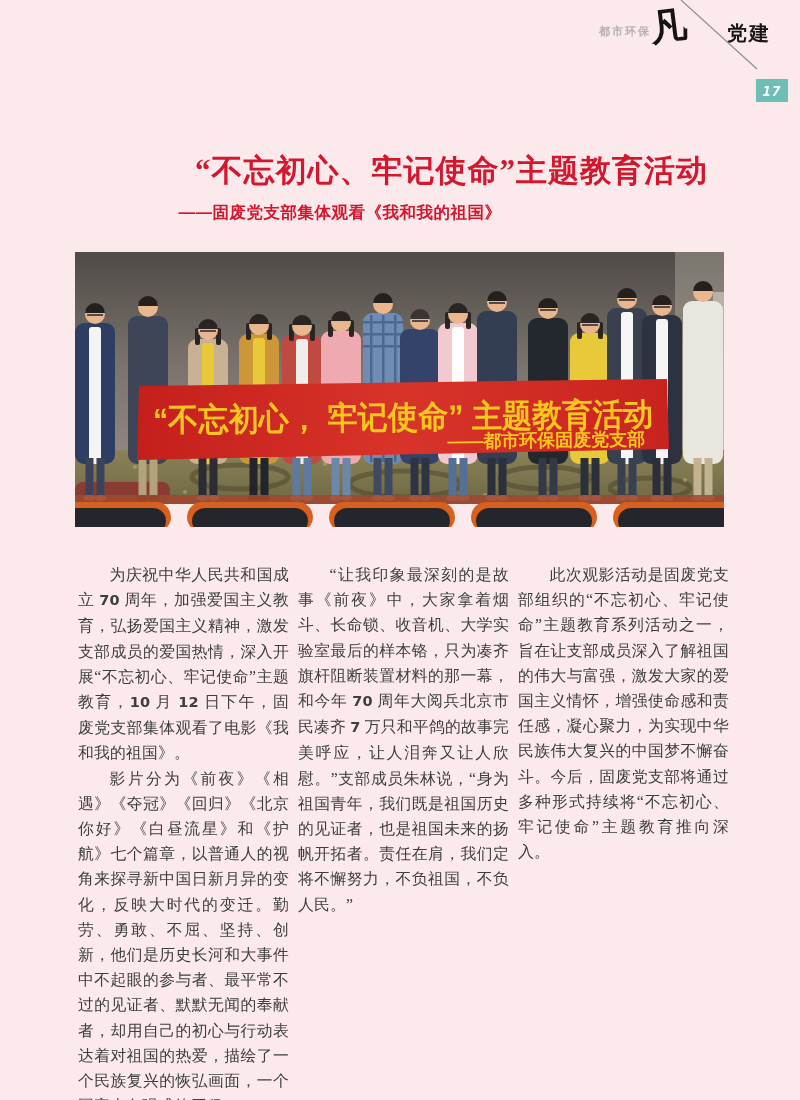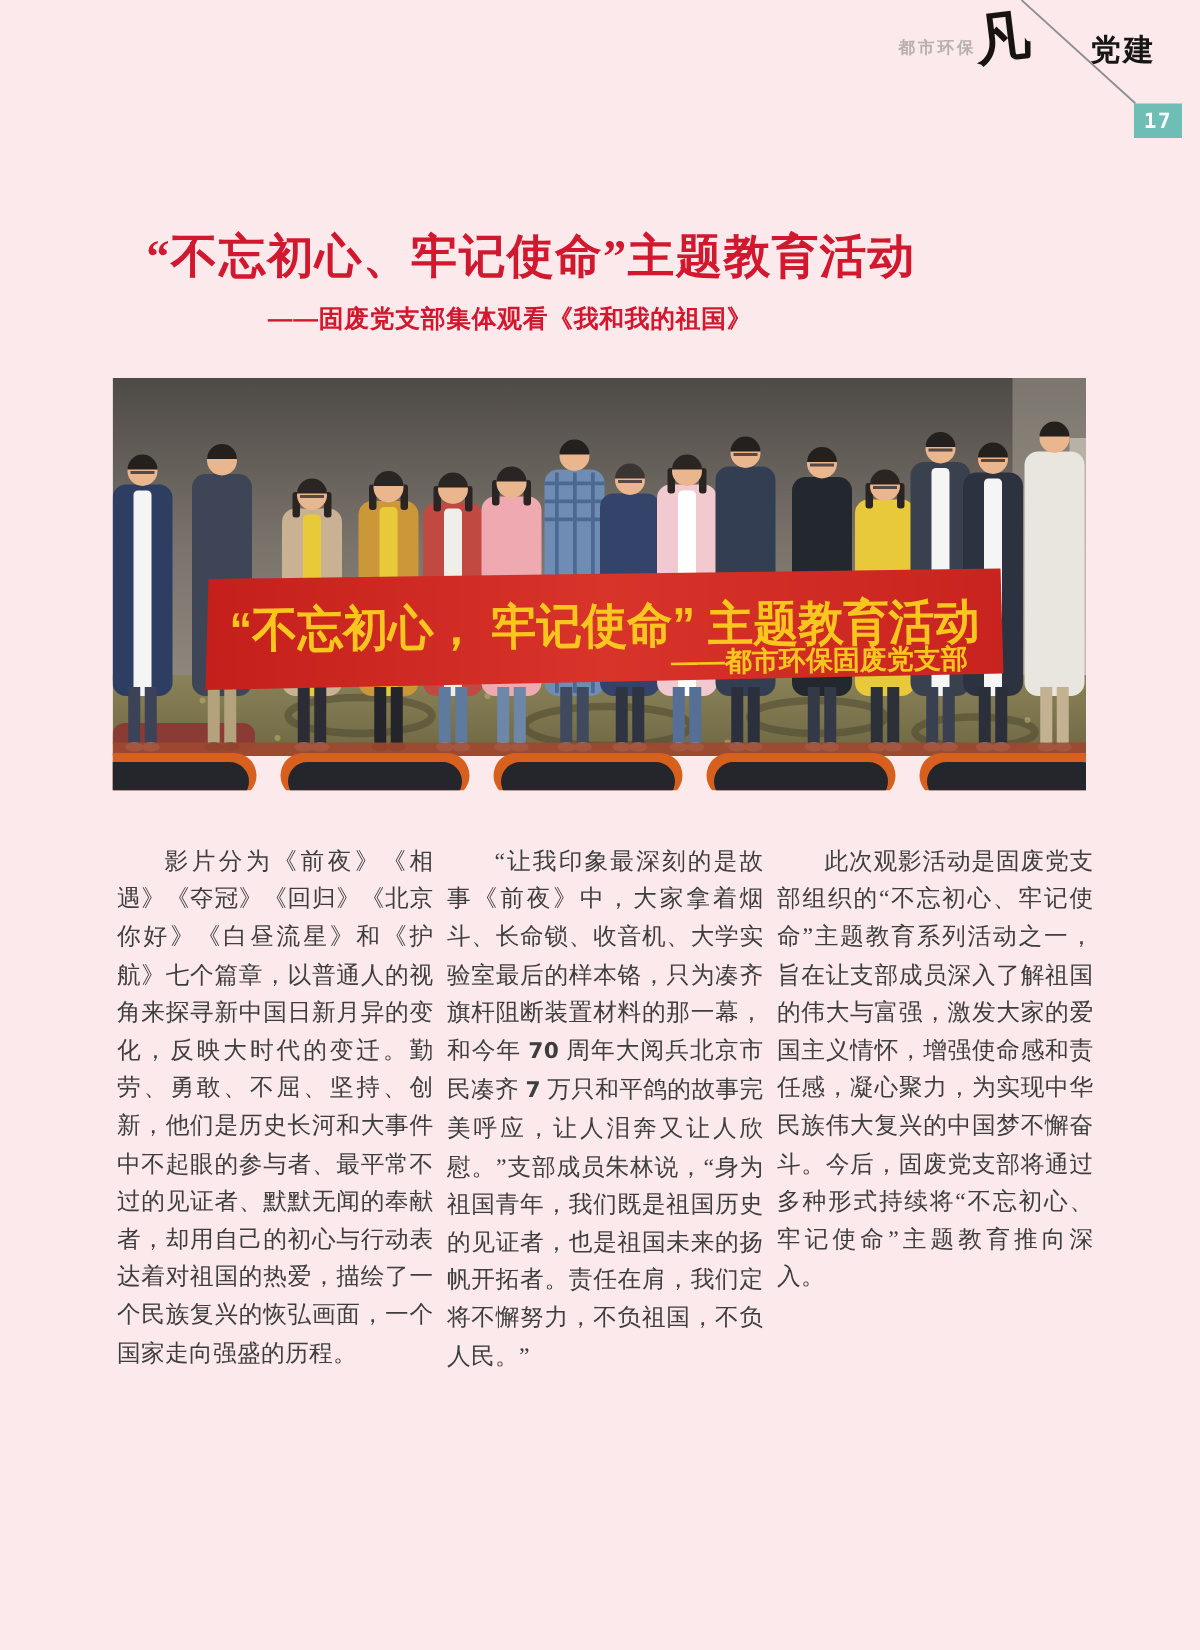--- a/index.html
+++ b/index.html
@@ -4,26 +4,26 @@
 <style>
   html,body{margin:0;padding:0;}
   body{width:800px;height:1100px;background:#fbe9eb;font-family:"Liberation Sans",sans-serif;overflow:hidden;}
   .page{position:relative;width:800px;height:1100px;background:#fbe9eb;}
 
   
   .brand{position:absolute;left:599px;top:24px;font-size:11px;letter-spacing:2px;color:#b6b0ae;font-weight:bold;font-family:"Liberation Sans",sans-serif;}
   .logo{position:absolute;left:650px;top:8px;font-size:37px;line-height:1;font-weight:bold;color:#161310;transform:rotate(-7deg);font-family:"Liberation Serif",serif;}
   .section{position:absolute;left:727px;top:20px;font-size:20px;font-weight:bold;letter-spacing:2px;color:#161616;font-family:"Liberation Sans",sans-serif;}
   .diag{position:absolute;left:680px;top:0;}
-  .pagenum{position:absolute;left:756px;top:69px;width:32px;height:23px;background:#6fbeb6;color:#ffffff;
-           display:flex;align-items:center;justify-content:center;font-size:14px;font-weight:bold;
+  .pagenum{position:absolute;left:756px;top:79px;width:32px;height:23px;background:#6fbeb6;color:#ffffff;
+           display:flex;align-items:center;justify-content:center;font-size:14px;font-style:italic;font-weight:bold;
            letter-spacing:1px;font-family:"DejaVu Sans Mono",monospace;}
 
   
-  h1.title{position:absolute;top:150px;left:0;width:708px;margin:0;text-align:center;
+  h1.title{position:absolute;top:150px;left:0;width:708px;margin:0;text-align:right;
      font-family:"Liberation Serif",serif;font-weight:bold;font-size:31px;letter-spacing:1px;color:#d2182f;}
   h2.subtitle{position:absolute;top:202px;left:0;width:680px;margin:0;text-align:center;
      font-family:"Liberation Sans",sans-serif;font-weight:bold;font-size:16.5px;letter-spacing:.5px;color:#d2182f;}
 
   
   figure.photo{position:absolute;left:75px;top:252px;width:649px;height:275px;margin:0;overflow:hidden;}
   figure.photo svg{display:block;}
   .banner-main{font-family:"Liberation Sans",sans-serif;font-weight:bold;fill:#f8c61e;}
   .banner-sub{font-family:"Liberation Sans",sans-serif;font-weight:bold;fill:#f8c61e;}
 
@@ -291,20 +291,21 @@
         <g>
           <rect x="538" y="250" width="126" height="30" rx="15" fill="#d8601f"></rect>
             <rect x="543" y="256" width="116" height="26" rx="13" fill="#25252c"></rect>
         </g>
       </g>
     </svg>
   </figure>
 
   <main class="columns">
     <div class="col" id="col-0">
+        <p class="para indent">为庆祝中华人民共和国成立 <span class="num">70</span> 周年，加强爱国主义教育，弘扬爱国主义精神，激发支部成员的爱国热情，深入开展“不忘初心、牢记使命”主题教育，<span class="num">10</span> 月 <span class="num">12</span> 日下午，固废党支部集体观看了电影《我和我的祖国》。</p>
         <p class="para indent">影片分为《前夜》《相遇》《夺冠》《回归》《北京你好》《白昼流星》和《护航》七个篇章，以普通人的视角来探寻新中国日新月异的变化，反映大时代的变迁。勤劳、勇敢、不屈、坚持、创新，他们是历史长河和大事件中不起眼的参与者、最平常不过的见证者、默默无闻的奉献者，却用自己的初心与行动表达着对祖国的热爱，描绘了一个民族复兴的恢弘画面，一个国家走向强盛的历程。</p>
       </div>
     <div class="col" id="col-1">
         <p class="para indent">“让我印象最深刻的是故事《前夜》中，大家拿着烟斗、长命锁、收音机、大学实验室最后的样本铬，只为凑齐旗杆阻断装置材料的那一幕，和今年 <span class="num">70</span> 周年大阅兵北京市民凑齐 <span class="num">7</span> 万只和平鸽的故事完美呼应，让人泪奔又让人欣慰。”支部成员朱林说，“身为祖国青年，我们既是祖国历史的见证者，也是祖国未来的扬帆开拓者。责任在肩，我们定将不懈努力，不负祖国，不负人民。”</p>
       </div>
     <div class="col" id="col-2">
         <p class="para indent">此次观影活动是固废党支部组织的“不忘初心、牢记使命”主题教育系列活动之一，旨在让支部成员深入了解祖国的伟大与富强，激发大家的爱国主义情怀，增强使命感和责任感，凝心聚力，为实现中华民族伟大复兴的中国梦不懈奋斗。今后，固废党支部将通过多种形式持续将“不忘初心、牢记使命”主题教育推向深入。</p>
       </div>
   </main>
 

